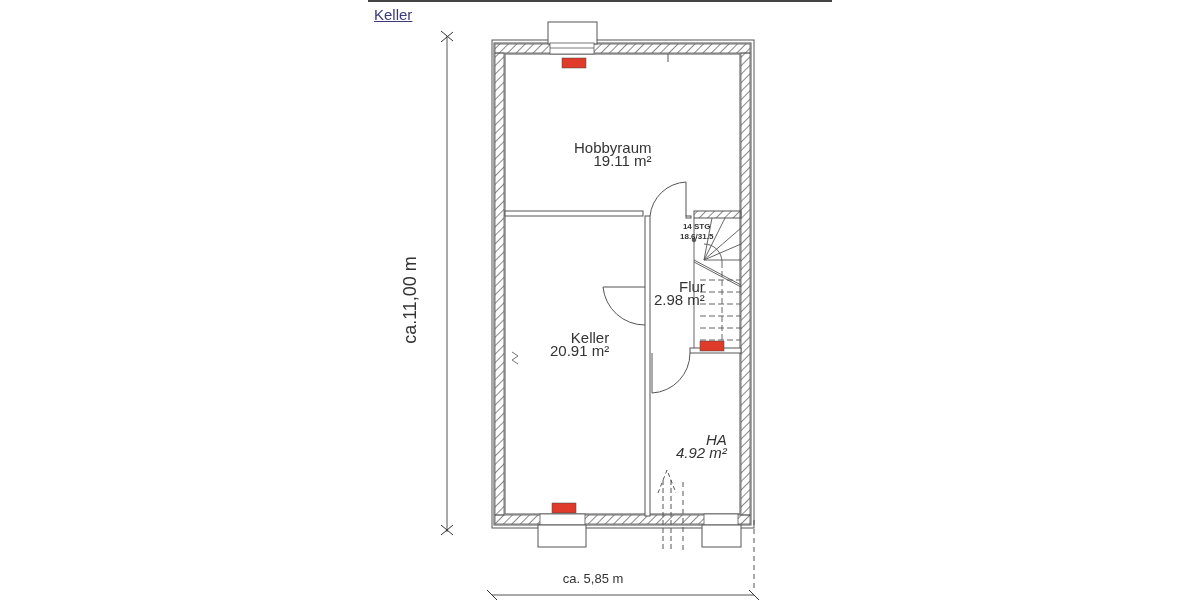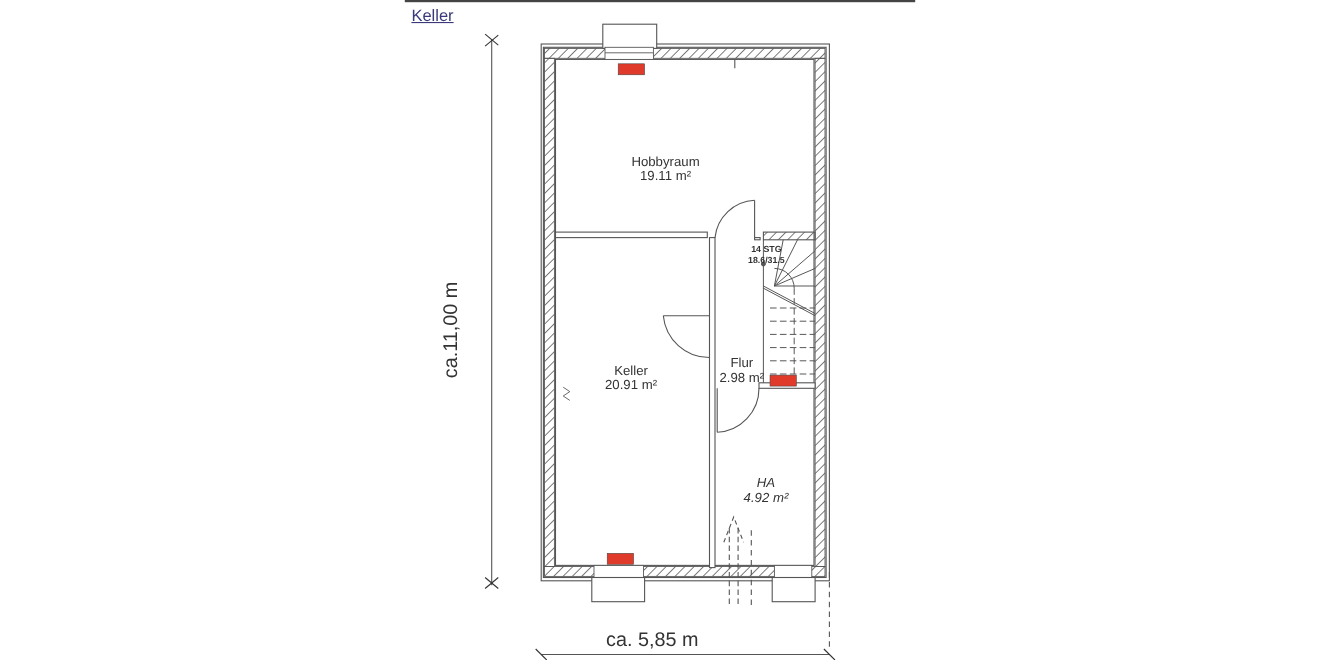--- a/index.html
+++ b/index.html
@@ -1,22 +1,22 @@
 <!DOCTYPE html>
 <html><head>
 <meta charset="utf-8">
 <style>
   html,body{margin:0;padding:0;background:#fff;}
   body{width:1200px;height:600px;position:relative;overflow:hidden;font-family:"Liberation Sans",sans-serif;}
   .topline{position:absolute;left:368px;top:0;width:464px;height:2px;background:#444;}
   .title-link{position:absolute;left:374px;top:6px;font-size:15px;color:#3a3a7a;text-decoration:underline;cursor:pointer;}
   svg{position:absolute;left:0;top:0;}
-  .room-label{position:absolute;font-size:12px;color:#333;text-align:center;line-height:13px;}
+  .room-label{position:absolute;font-size:15px;color:#333;text-align:right;line-height:13px;}
   .dim-v{position:absolute;left:410px;top:300px;font-size:18px;color:#333;transform:translate(-50%,-50%) rotate(-90deg);white-space:nowrap;}
-  .dim-h{position:absolute;left:593px;top:571px;font-size:18px;color:#333;transform:translateX(-50%);white-space:nowrap;}
+  .dim-h{position:absolute;left:593px;top:571px;font-size:13px;color:#333;transform:translateX(-50%);white-space:nowrap;}
   .stair-label{position:absolute;left:680px;top:222px;font-size:8px;color:#333;line-height:10px;text-align:center;font-weight:bold;}
 </style>
 </head>
 <body>
 
 <div class="topline"></div>
 <a class="title-link">Keller</a>
 
 <svg width="1200" height="600">
   <defs>
@@ -122,21 +122,21 @@
 
   <g stroke="#555" stroke-width="0.8" fill="none">
     <path d="M512 352 L518 356 L512 360 L518 364"></path>
   </g>
 </svg>
 
 <div class="room-label" style="left:574px;top:141px;">
   <div>Hobbyraum</div>
   <div>19.11 m²</div>
 </div>
-<div class="room-label" style="left:654px;top:280px;margin-top:44px;">
+<div class="room-label" style="left:654px;top:280px;">
   <div>Flur</div>
   <div>2.98 m²</div>
 </div>
 <div class="room-label" style="left:550px;top:331px;">
   <div>Keller</div>
   <div>20.91 m²</div>
 </div>
 <div class="room-label" style="left:676px;top:433px;font-style:italic;">
   <div>HA</div>
   <div>4.92 m²</div>

